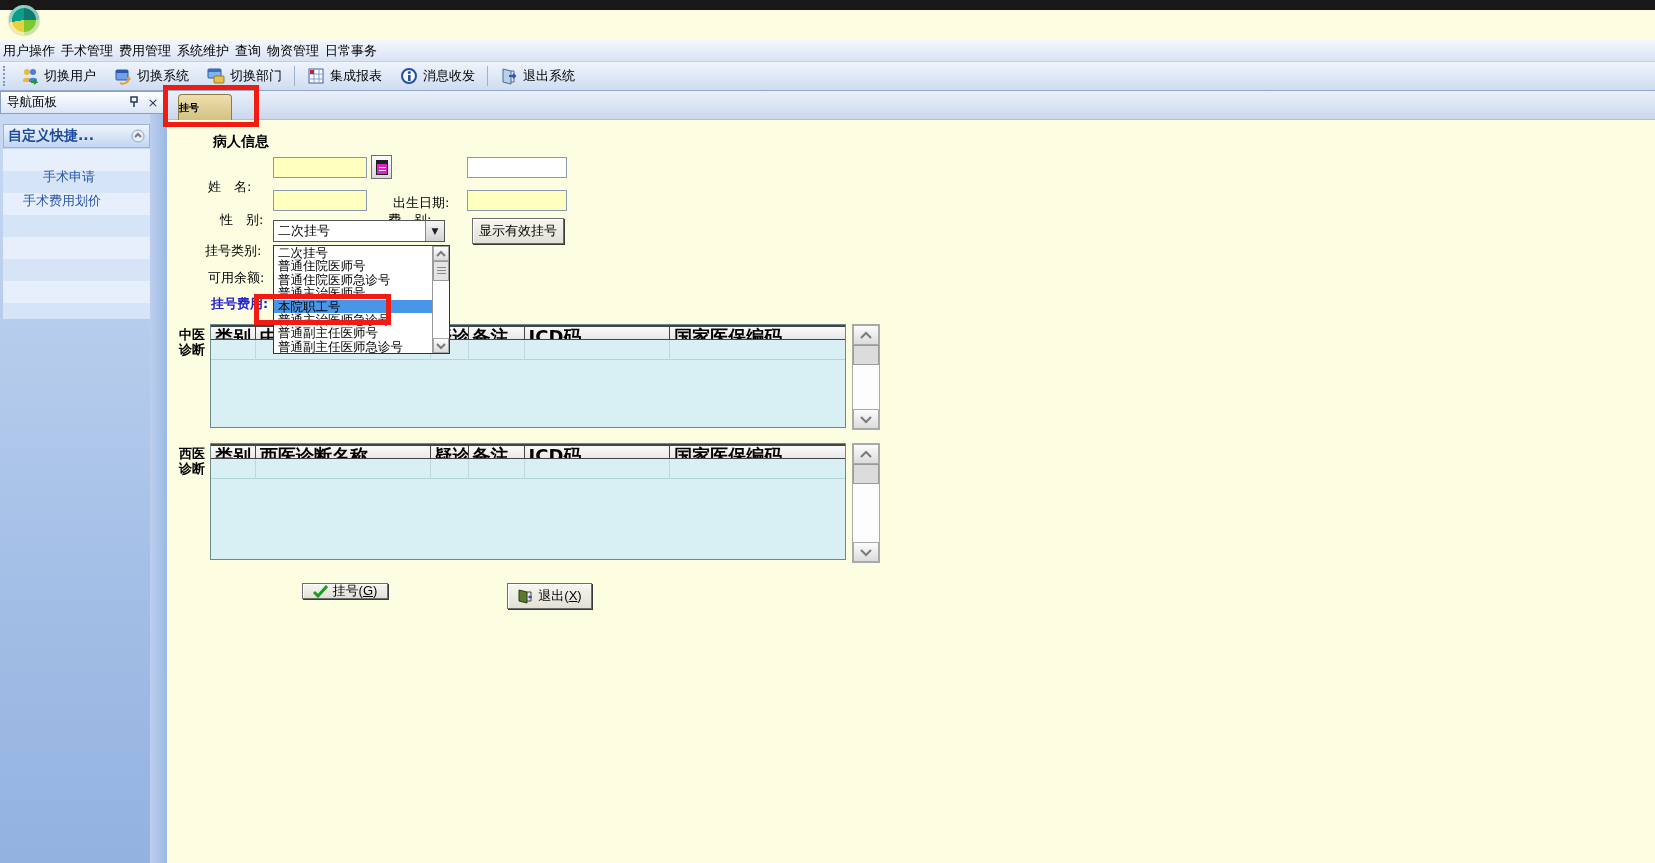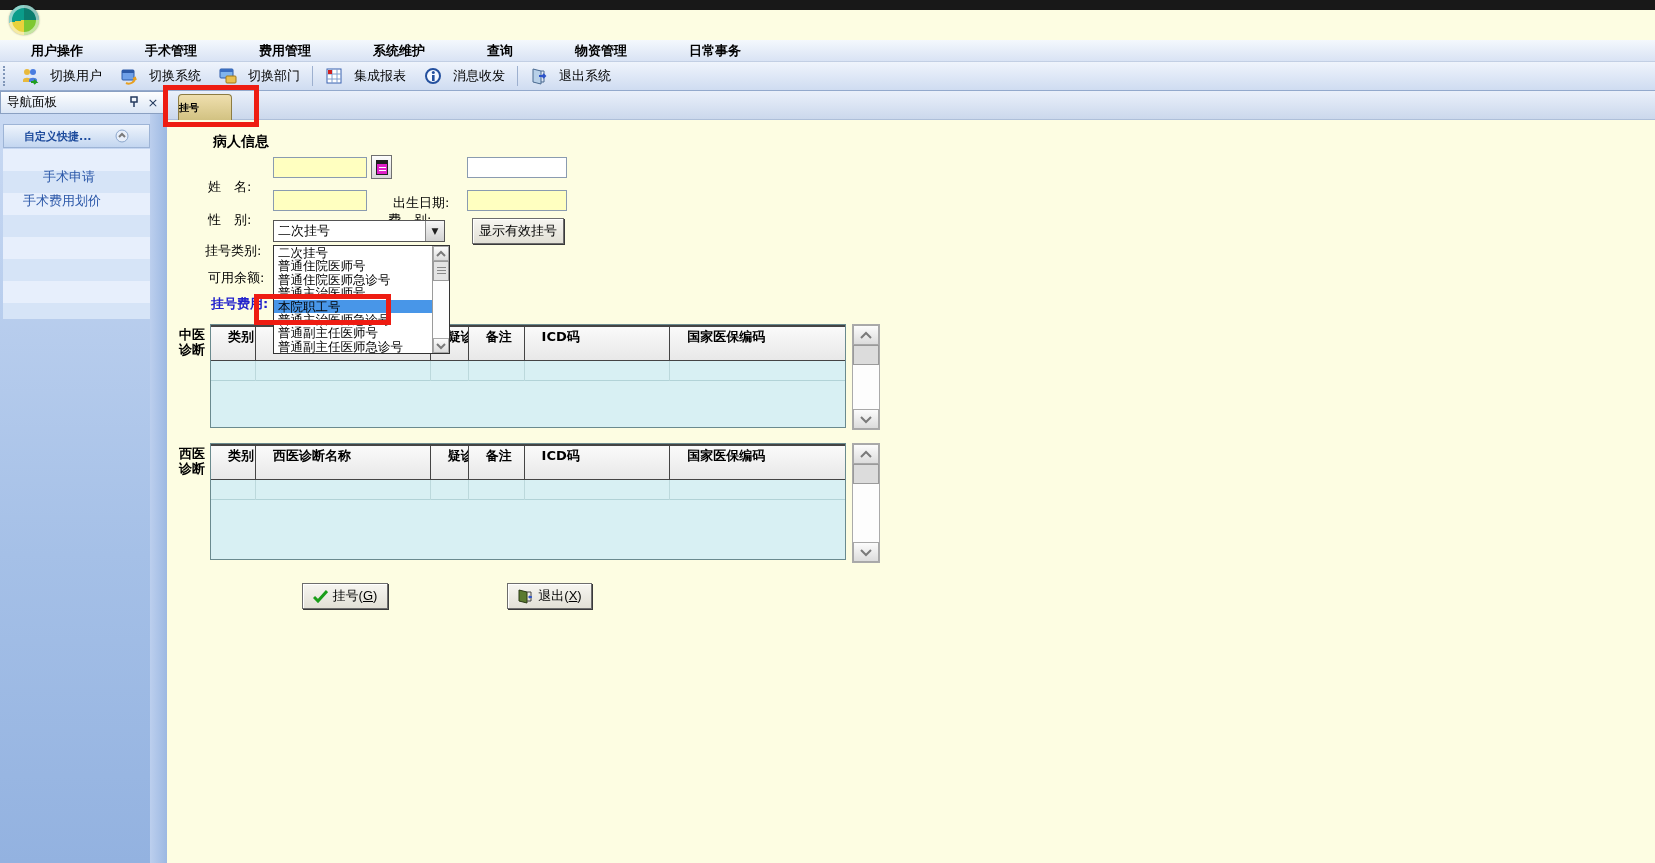--- a/index.html
+++ b/index.html
@@ -10,37 +10,37 @@
   
   .top-black { left:0; top:0; width:1655px; height:10px; background:#181818; }
   .titlebar { left:0; top:10px; width:1655px; height:30px; background:linear-gradient(#5dd0ec,#46c3e4); }
   .app-title { left:828px; top:16px; font-size:17px; font-weight:bold; color:#000; letter-spacing:.5px; }
   .logo { left:9px; top:5px; width:30px; height:30px; border-radius:50%;
           background:conic-gradient(#0b7d6e 0 90deg,#7ec832 90deg 180deg,#e8d23c 180deg 260deg,#0b9c8a 260deg 360deg);
           box-shadow:inset 0 0 0 3px rgba(255,255,255,.55), 0 0 2px rgba(0,0,0,.4); }
 
   .menubar { left:0; top:40px; width:1655px; height:22px; background:linear-gradient(#f4f8fd,#d9e3f4);
              border-bottom:1px solid #c2cfe4; display:flex; align-items:center; gap:0; }
-  .menu-item { padding:0 31px; font-size:13px; color:#000; height:22px; line-height:22px; cursor:default;font-weight:bold; }
+  .menu-item { padding:0 3px; font-size:13px; color:#000; height:22px; line-height:22px; cursor:default; }
 
   .toolbar { left:0; top:62px; width:1655px; height:29px; background:linear-gradient(#eff4fc,#cfdcf1);
              border-bottom:1px solid #93a9cc; display:flex; align-items:center; }
   .tb-grip { width:4px; height:20px; margin:0 5px 0 3px; border-left:2px dotted #8096b8; }
-  .tb-item { display:flex; align-items:center; gap:11px; padding:0 9px; height:26px; font-size:13px; color:#000; }
+  .tb-item { display:flex; align-items:center; gap:5px; padding:0 9px; height:26px; font-size:13px; color:#000; }
   .tb-sep { width:1px; height:20px; background:#9db0cf; margin:0 3px; }
   .tb-icon { width:18px; height:18px; display:inline-block; }
 
   
   .sidebar { left:0; top:91px; width:167px; height:772px; background:linear-gradient(180deg,#cadaf3,#a5c0e7 60%,#93b2e0); border-right:1px solid #7e97bd; }
   .nav-header { left:0; top:91px; width:167px; height:23px; background:linear-gradient(#fdfeff,#dbe6f5);
                 border:1px solid #8aa0c2; display:flex; align-items:center; font-size:12.5px; padding:0 6px; }
   .nav-header .grow { flex:1; }
   .nav-glyph { width:14px; height:14px; margin-left:4px; color:#243a5e; font-size:13px; line-height:14px; text-align:center; }
   .group-bar { left:3px; top:124px; width:147px; height:24px; background:linear-gradient(#eef4fc,#c3d6f0);
-               border:1px solid #9db4d6; display:flex; align-items:center; padding:0 20px; font-size:11px; font-weight:bold; color:#1c4a9c; }
+               border:1px solid #9db4d6; display:flex; align-items:center; padding:0 4px; font-size:14px; font-weight:bold; color:#1c4a9c; }
   .group-bar .grow { flex:1; }
   .nav-stripes { left:3px; top:149px; width:147px; height:170px;
                  background:repeating-linear-gradient(180deg,#e7effc 0 22px,#d6e4f7 22px 44px); }
   .nav-item { left:3px; width:147px; height:22px; line-height:22px; padding-left:20px; font-size:13px; color:#2b57a8; cursor:pointer; }
   .side-strip { left:150px; top:114px; width:17px; height:749px; background:linear-gradient(90deg,#bccfee,#9cb8e2); }
 
   
   .tabstrip { left:167px; top:91px; width:1488px; height:29px; background:linear-gradient(#eaf0fa,#cbd8ec); border-bottom:1px solid #aebfd9; }
   .tab { left:178px; top:94px; width:54px; height:26px; background:linear-gradient(#efdfae,#d2c282);
          border:1px solid #8d7c42; border-bottom:none; border-radius:4px 4px 0 0; text-align:left;
@@ -78,33 +78,33 @@
   .sb-thumb { height:20px; background:#e4e4e4; border:1px solid #9a9a9a;
               background-image:linear-gradient(#888 1px,transparent 1px,transparent 3px,#888 3px,#888 4px,transparent 4px,transparent 6px,#888 6px,#888 7px,transparent 7px);
               background-size:9px 8px; background-repeat:no-repeat; background-position:center; }
   .sb-track { flex:1; background:#fdfdfd; }
 
   
   .dx-label { width:32px; font-size:13px; font-weight:bold; color:#000; line-height:15px; text-align:center; }
   .dtable { background:#d8f0f3; border:1px solid #6a8a8e; }
   .thead { display:flex; border-bottom:1px solid #444; background:#f1f1f1; }
   .th { border-top:2px solid #444; border-right:1px solid #444; background:linear-gradient(#fafafa,#e8e8e8);
-        font-size:13px; font-weight:bold; color:#000; height:35px; line-height:20px; padding-left:17px; white-space:nowrap; overflow:hidden; }
+        font-size:18px; font-weight:bold; color:#000; height:14px; line-height:20px; padding-left:4px; white-space:nowrap; overflow:hidden; }
   .trow { display:flex; height:20px; border-bottom:1px solid #b2d3d7; }
   .td { border-right:1px solid #bcd9dc; height:20px; }
   .c0{width:45px}.c1{width:175px}.c2{width:38px}.c3{width:56px}.c4{width:146px}.c5{width:175px;border-right:none}
 
   .vsb { width:28px; background:#f4f4f4; border:1px solid #aaa; display:flex; flex-direction:column; }
   .vsb .sb-btn { height:20px; }
   .vsb .sb-thumb { height:20px; background-image:none; background:#dcdcdc; }
 
   .chev { stroke:#7a7a7a; stroke-width:2; fill:none; }
 
   
-  .reg-btn { left:302px; top:583px; width:86px; height:26px; }
+  .reg-btn { left:302px; top:583px; width:86px; height:16px; }
   .exit-btn { left:507px; top:583px; width:85px; height:26px; }
 
   
   .red-box { border:5px solid #ee1c12; z-index:60; pointer-events:none; }
   .red-tab { left:163px; top:85px; width:96px; height:42px; }
   .red-opt { left:254px; top:294px; width:137px; height:31px; }
 
   svg { display:block; }
 </style>
 </head>
@@ -227,21 +227,21 @@
   <div class="abs section-title">病人信息</div>
 
   <span class="abs flabel" style="left:208px;top:160px;">姓　名:</span>
   <input class="abs inp" style="left: 273px; top: 157px; width: 94px;" value="">
   <span class="abs lookup-btn">
     <span class="card-ico"></span>
   </span>
   <span class="abs flabel" style="left:393px;top:176px;">出生日期:</span>
   <input class="abs inp white" style="left: 467px; top: 157px; width: 100px;" value="">
 
-  <span class="abs flabel" style="left:208px;top:193px;">性　别:</span>
+  <span class="abs flabel" style="left:220px;top:193px;">性　别:</span>
   <input class="abs inp" style="left: 273px; top: 190px; width: 94px;" value="">
   <span class="abs flabel" style="left:388px;top:193px;">费　别:</span>
   <input class="abs inp" style="left: 467px; top: 190px; width: 100px;" value="">
 
   <span class="abs flabel" style="left:205px;top:224px;">挂号类别:</span>
   <div class="abs combo">
     <span class="combo-val">二次挂号</span>
     <span class="combo-btn">▼</span>
   </div>
   <button class="abs btn3d show-valid">显示有效挂号</button>

